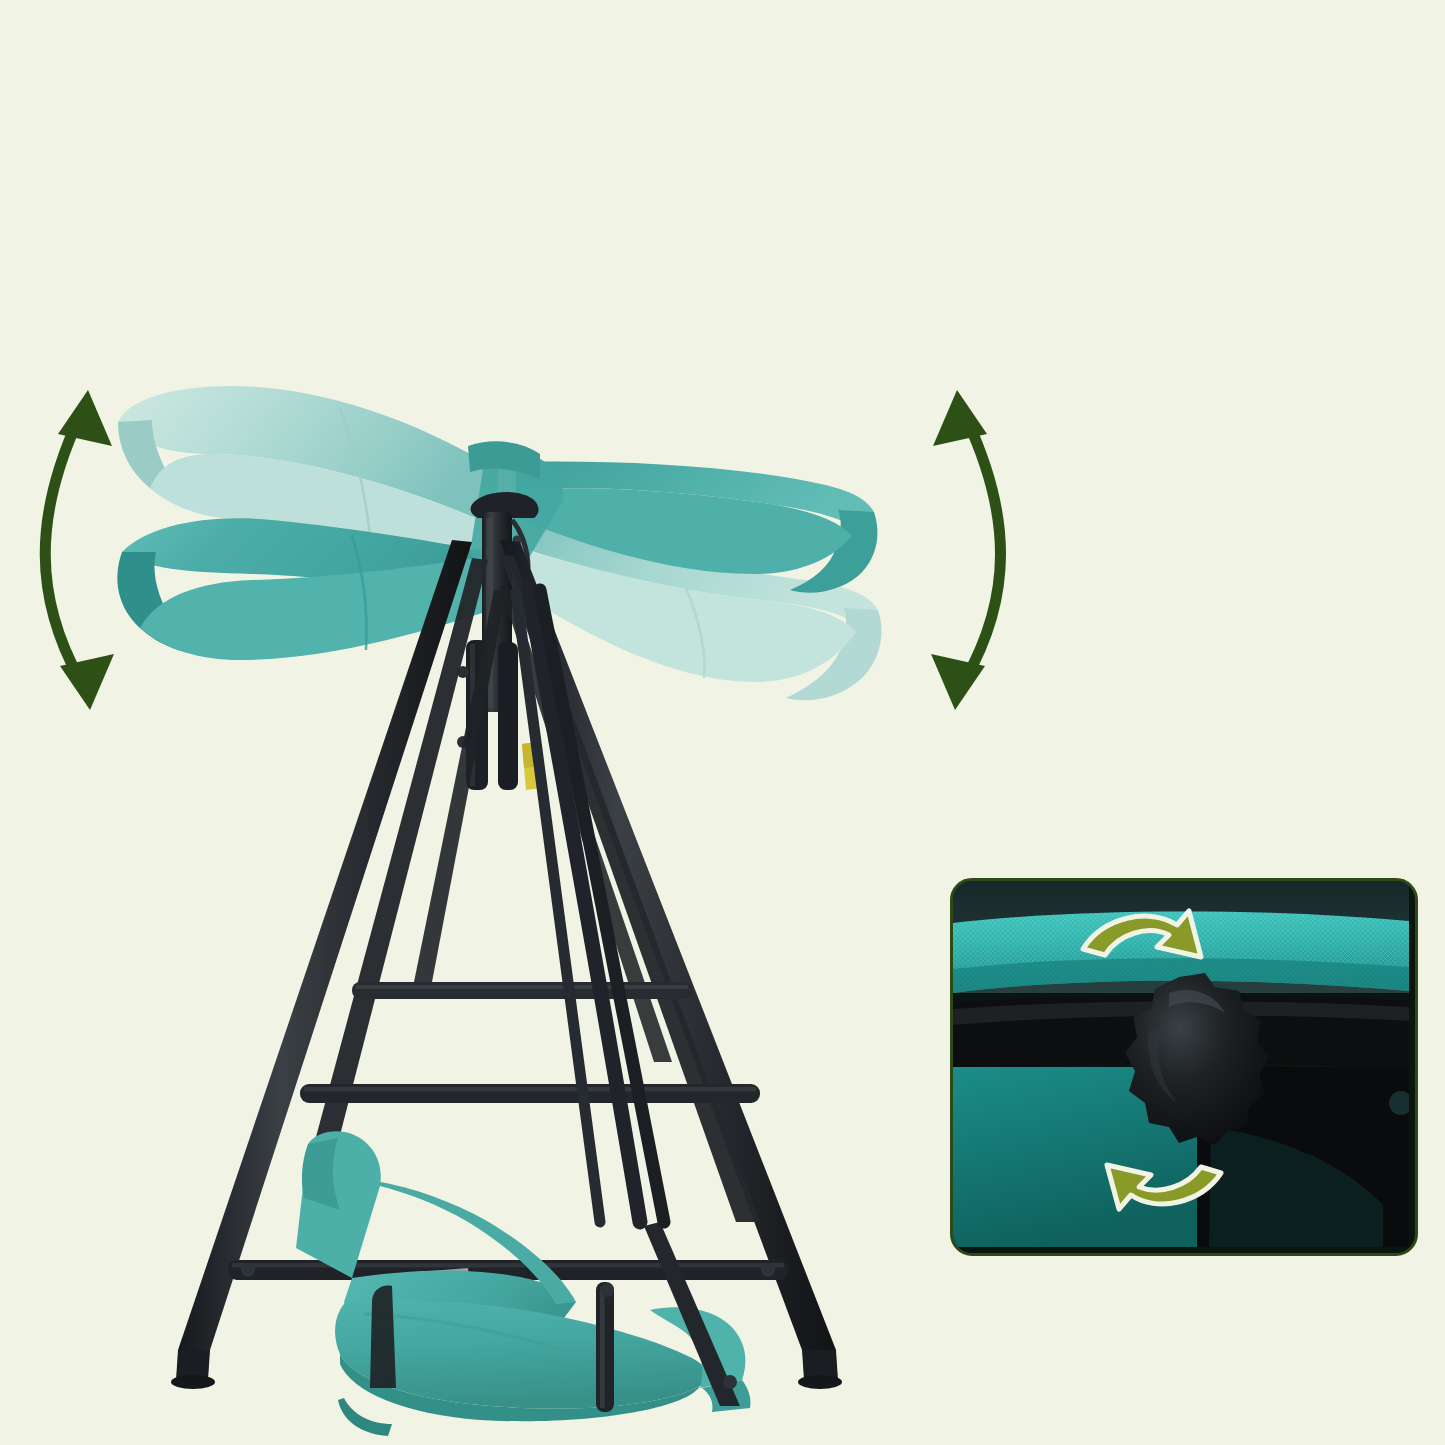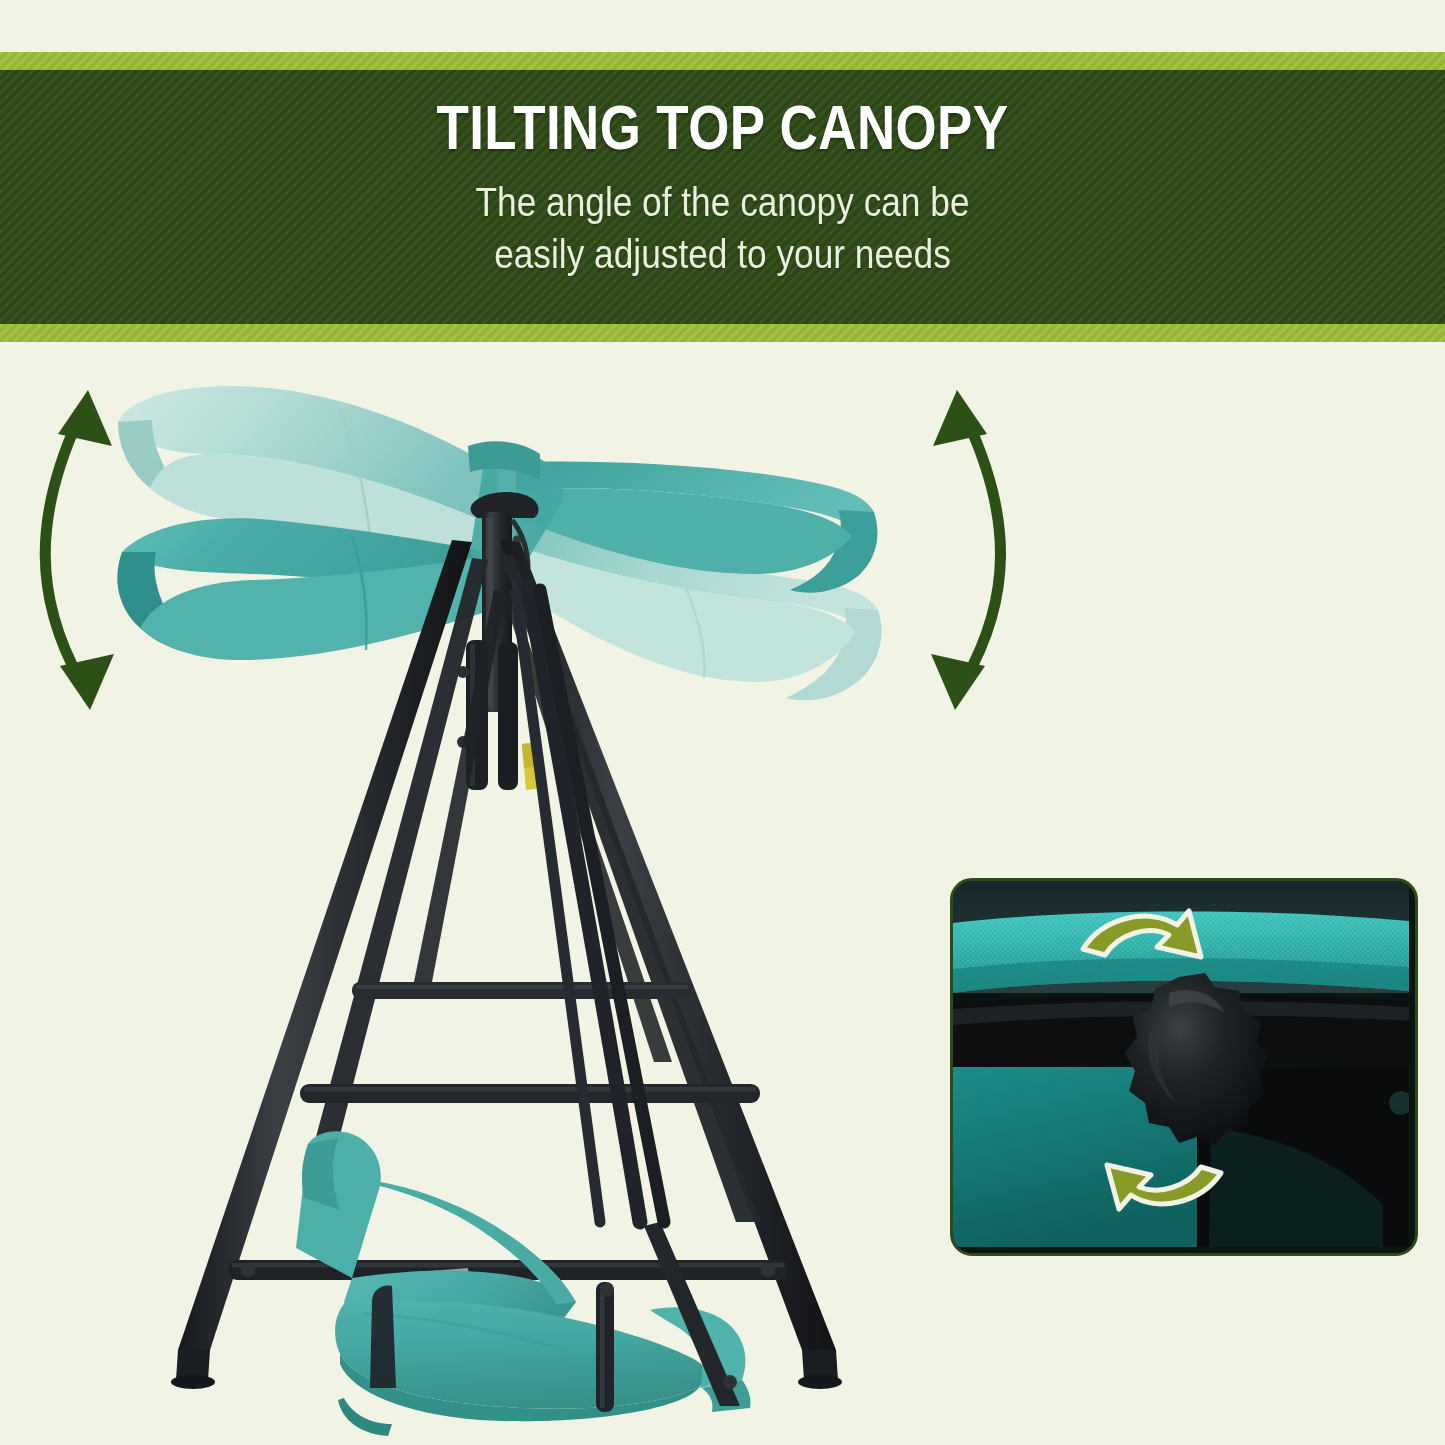--- a/index.html
+++ b/index.html
@@ -108,39 +108,20 @@
     border-radius: 22px;
     overflow: hidden;
     background: #0A1512;
   }
 </style>
 </head>
 <body>
 
 <div id="page">
 
-  <div id="banner">
-    <div class="stripes"></div>
-
-    <div class="banner-edge" id="banner-edge-top">
-      <div class="stripes"></div>
-    </div>
-
-    <div id="banner-text">
-      <h1 id="banner-title">TILTING TOP CANOPY</h1>
-      <p id="banner-subtitle">
-        <span>The angle of the canopy can be</span><br>
-        <span>easily adjusted to your needs</span>
-      </p>
-    </div>
-
-    <div class="banner-edge" id="banner-edge-bottom">
-      <div class="stripes"></div>
-    </div>
-  </div>
 
   <div id="scene">
     <svg id="product-svg" width="1445" height="1103" viewBox="0 0 1445 1103">
       <defs>
         <linearGradient id="gUpper" x1="0" y1="0" x2="1" y2="0.3">
           <stop offset="0%" stop-color="#CFE8E2"></stop>
           <stop offset="35%" stop-color="#B6DED7"></stop>
           <stop offset="75%" stop-color="#97CEC8"></stop>
           <stop offset="100%" stop-color="#7FC2BD"></stop>
         </linearGradient>

